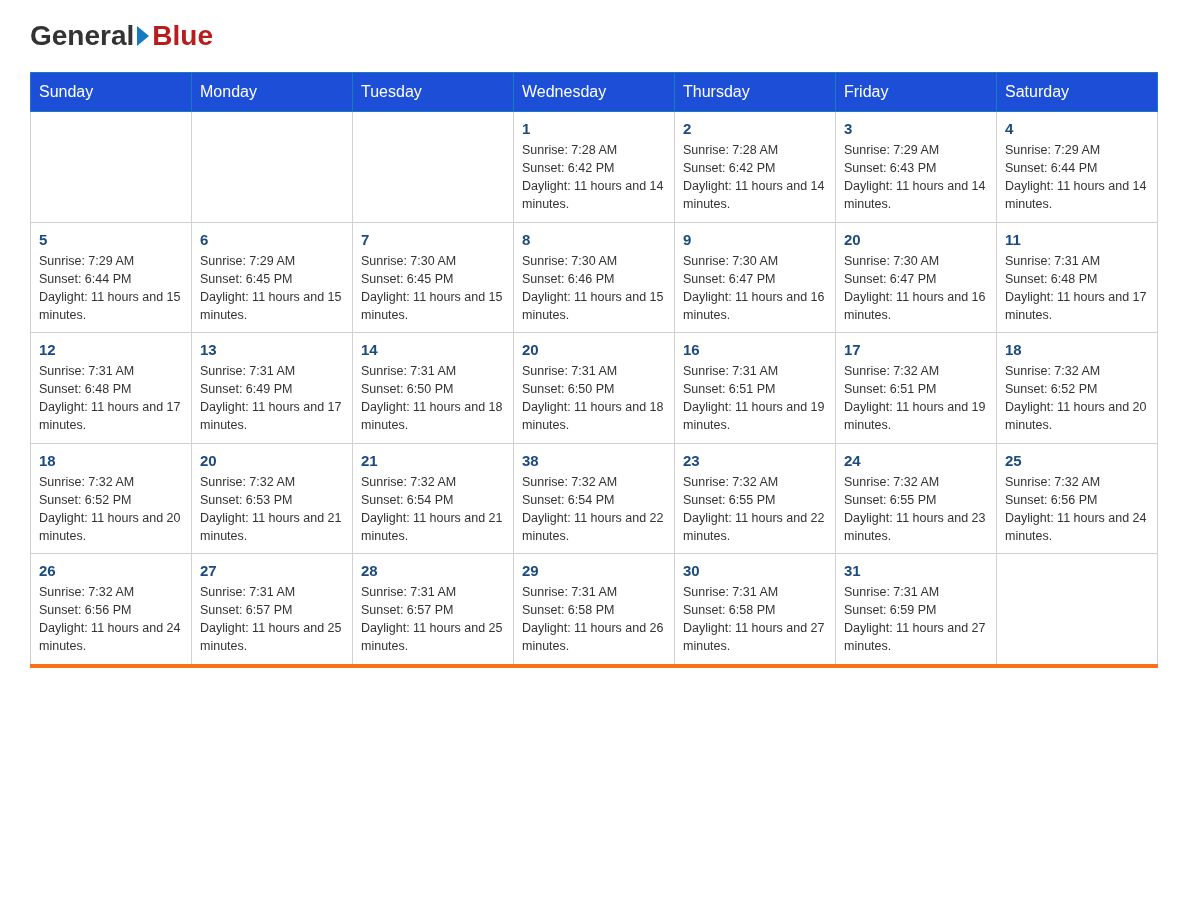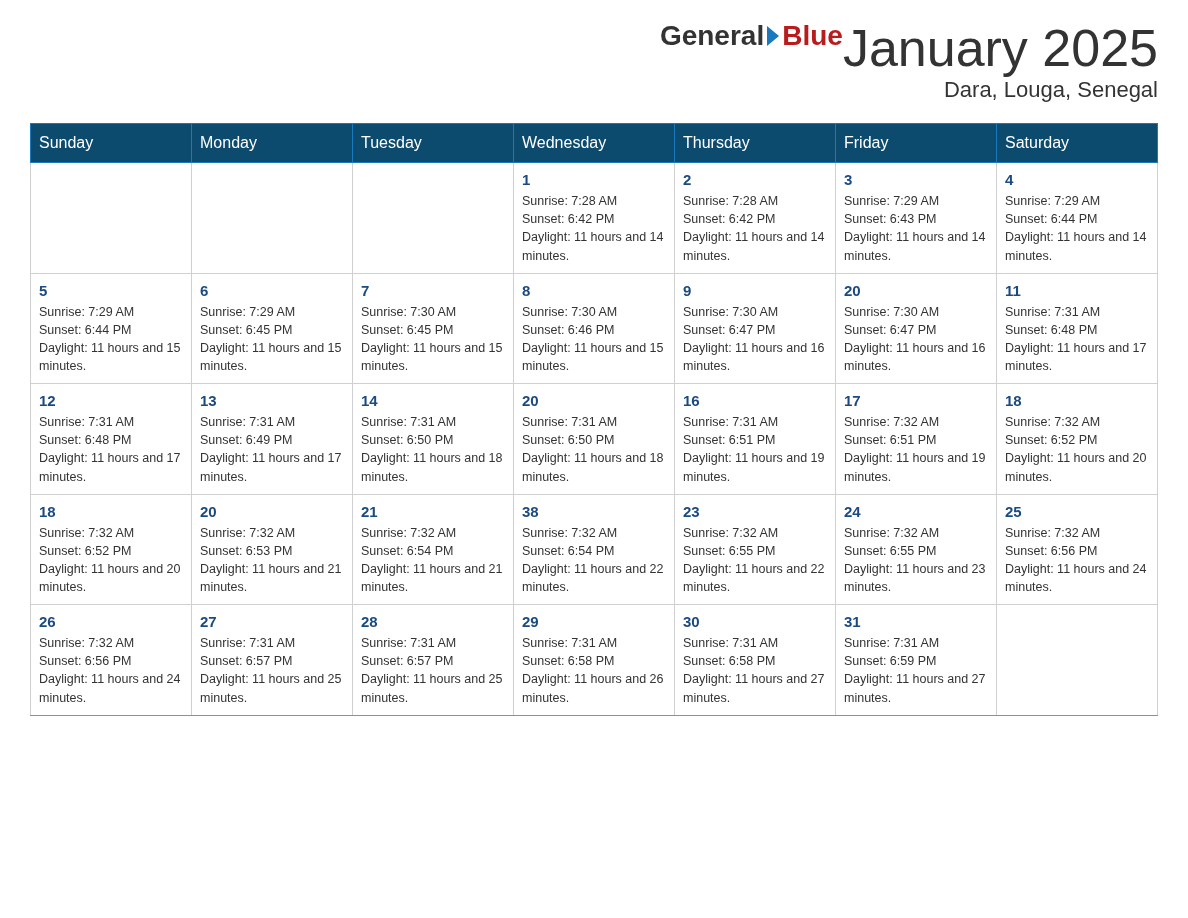--- a/index.html
+++ b/index.html
@@ -6,21 +6,21 @@
     body {
       font-family: Arial, sans-serif;
       background: #fff;
       color: #333;
       width: 1188px;
       min-height: 918px;
       padding: 20px 30px;
     }
     .header {
       display: flex;
-      justify-content: flex-end;
+      justify-content: space-between;
       align-items: flex-start;
       margin-bottom: 20px;
     }
     .logo {
       display: flex;
       flex-direction: column;
       align-items: flex-start;
     }
     .logo-text {
       font-size: 28px;
@@ -60,21 +60,21 @@
       font-size: 22px;
       color: #333;
       font-weight: normal;
     }
     .calendar-table {
       width: 100%;
       border-collapse: collapse;
       border: 1px solid #b0b0b0;
     }
     .calendar-table th {
-      background-color: #0c4a6e;
+      background-color: #1d4ed8;
       color: #fff;
       padding: 10px 8px;
       text-align: left;
       font-size: 16px;
       font-weight: normal;
       border: 1px solid #1a7abf;
     }
     .calendar-table td {
       width: 14.28%;
       vertical-align: top;
@@ -93,37 +93,33 @@
     }
     .day-info {
       font-size: 12.5px;
       color: #333;
       line-height: 1.45;
     }
     .empty-cell {
       background: #fff;
     }
     tr:last-child td {
-      border-bottom: 1px solid #f97316;
+      border-bottom: 4px solid #f97316;
     }
   </style>
 </head>
 <body>
 
 <div class="header">
   <div class="logo">
     <div class="logo-text">
       <span class="logo-general">General</span>
       <span class="logo-arrow"></span>
       <span class="logo-blue">Blue</span>
     </div>
-  </div>
-  <div class="title-section">
-    <div class="month-title">January 2025</div>
-    <div class="location-title">Dara, Louga, Senegal</div>
   </div>
 </div>
 
 <table class="calendar-table">
   <thead>
     <tr>
     <th>Sunday</th>
         <th>Monday</th>
         <th>Tuesday</th>
         <th>Wednesday</th>

